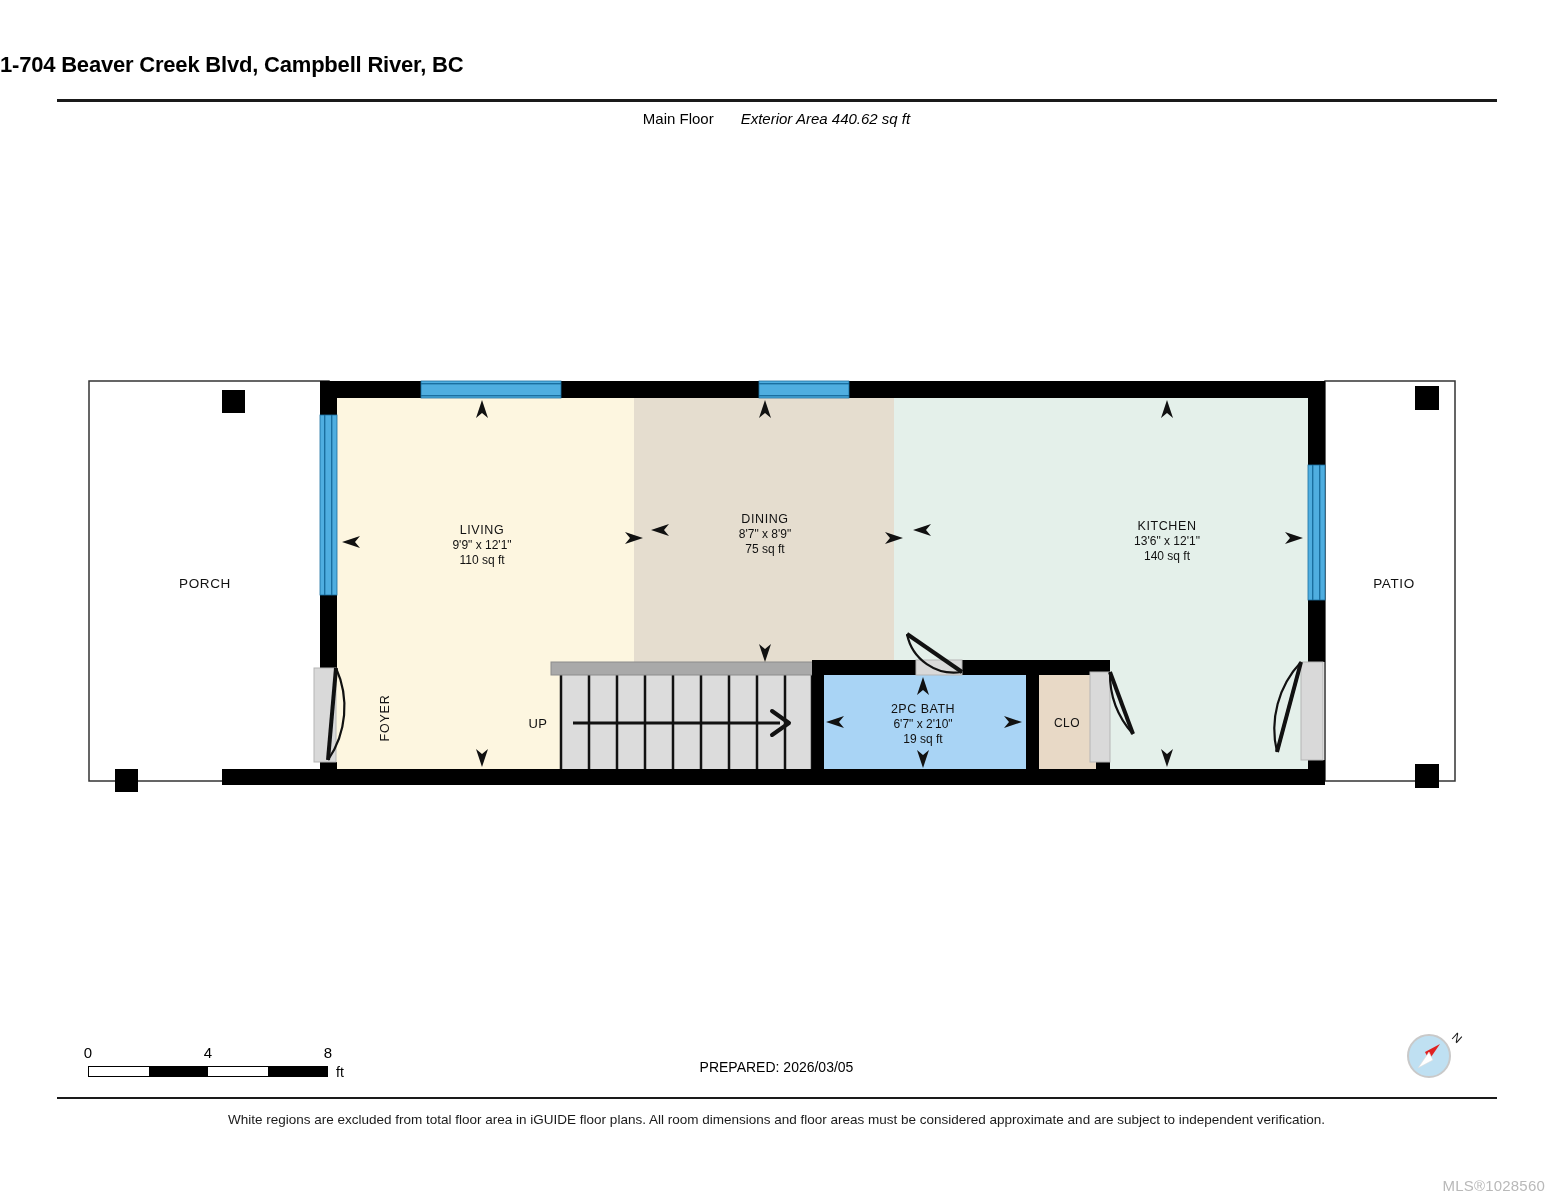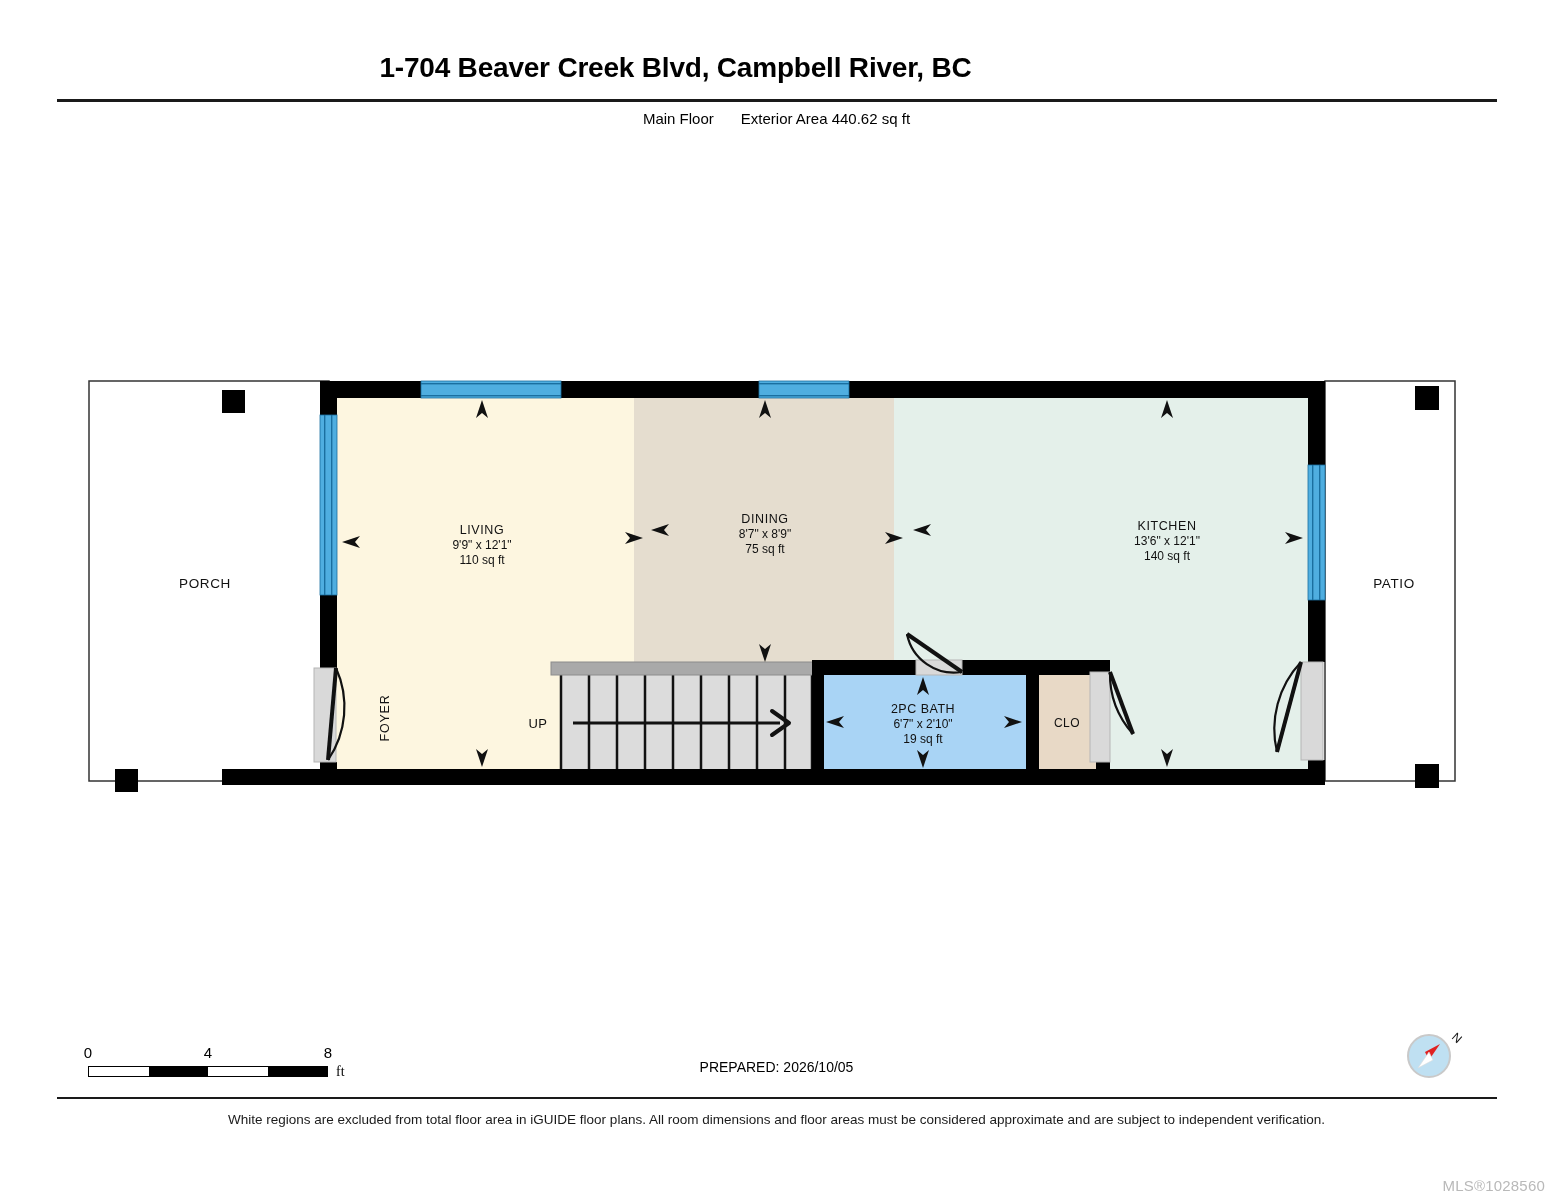--- a/index.html
+++ b/index.html
@@ -15,22 +15,22 @@
     position: relative;
     overflow: hidden;
   }
 
   
   .page-title {
     position: absolute;
     top: 52px;
     left: 0;
     width: 1351px;
-    text-align: center;
-    font-size: 28px;
+    text-align: left;
+    font-size: 22px;
     font-weight: bold;
     letter-spacing: -0.2px;
   }
   .title-rule {
     position: absolute;
     top: 99px;
     left: 57px;
     width: 1440px;
     height: 3px;
     background: #1a1a1a;
@@ -41,20 +41,21 @@
     left: 0;
     width: 1553px;
     text-align: center;
     font-size: 15px;
   }
   .subheader .floor-name {
     font-weight: normal;
   }
   .subheader .area-text {
     margin-left: 27px;
+    font-style: italic;
   }
 
   
   #plan {
     position: absolute;
     left: 0;
     top: 0;
     width: 1553px;
     height: 1200px;
   }
@@ -86,21 +87,20 @@
     box-sizing: border-box;
     display: flex;
   }
   .scale-bar i { display: block; height: 100%; flex: 1 1 25%; }
   .scale-bar i.on { background: #000; }
   .scale-unit {
     position: absolute;
     left: 248px;
     top: 20px;
     font-size: 14px;
-    font-family: Liberation Serif, serif;
   }
 
   .prepared {
     position: absolute;
     top: 1059px;
     left: 0;
     width: 1553px;
     text-align: center;
     font-size: 14px;
   }
@@ -332,21 +332,21 @@
   </div>
   <div class="scale-bar">
     <i></i>
     <i class="on"></i>
     <i></i>
     <i class="on"></i>
   </div>
   <div class="scale-unit">ft</div>
 </div>
 
-<div class="prepared">PREPARED: 2026/10/05</div>
+<div class="prepared">PREPARED: 2026/03/05</div>
 
 <svg class="compass" viewBox="0 0 64 64" xmlns="http://www.w3.org/2000/svg">
   <circle cx="30" cy="34" r="21" fill="#BFE0F2" stroke="#c9c9c9" stroke-width="2"></circle>
   <polygon points="41,22 30,38 26,30" fill="#E02121"></polygon>
   <polygon points="19,46 30,30 34,38" fill="#FFFFFF" stroke="#dcdcdc" stroke-width="0.6"></polygon>
   <text x="52" y="16" font-size="12" font-family="Liberation Sans, sans-serif" fill="#111" transform="rotate(42 52 16)">N</text>
 </svg>
 
 <div class="footer-rule"></div>
 <div class="disclaimer">White regions are excluded from total floor area in iGUIDE floor plans. All room dimensions and floor areas must be considered approximate and are subject to independent verification.</div>

